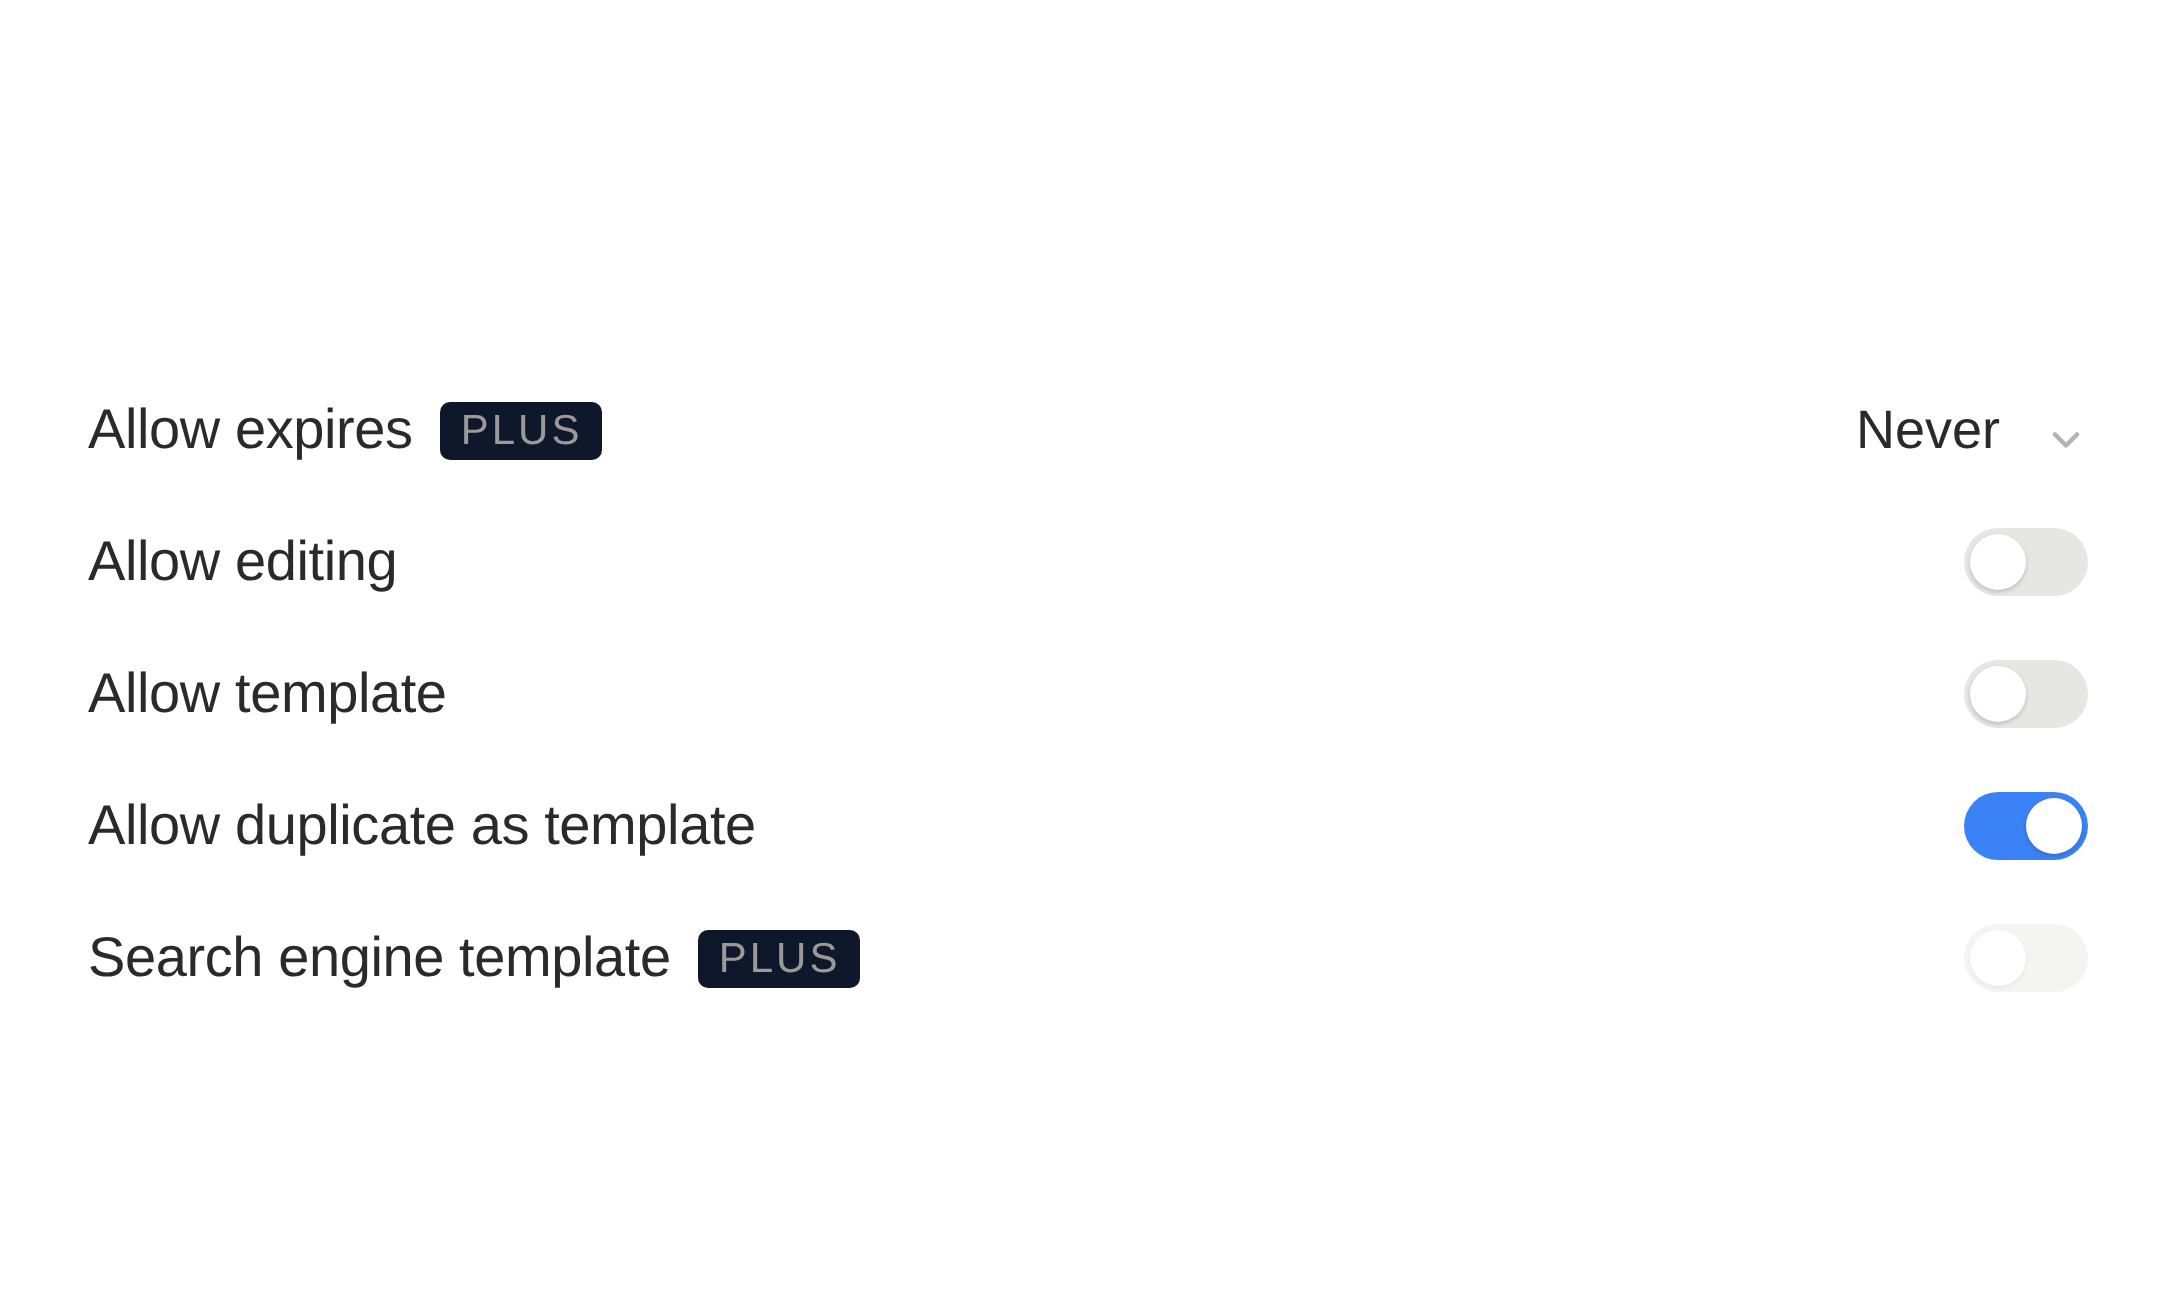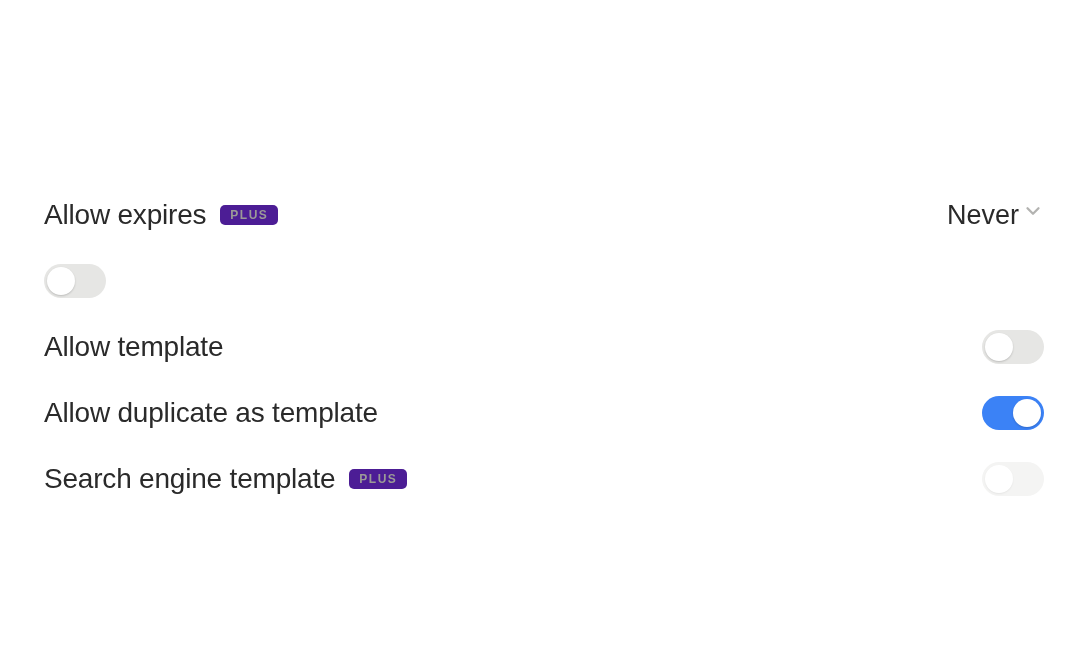--- a/index.html
+++ b/index.html
@@ -29,33 +29,33 @@
     .row-label {
       font-size: 28px;
       font-weight: 400;
       color: #2a2a2a;
       letter-spacing: -0.2px;
     }
     .badge {
       display: inline-flex;
       align-items: center;
       justify-content: center;
-      background: #4c1d95;
+      background: #0f172a;
       color: #9b9a97;
-      font-size: 12px;
-      font-weight: 700;
+      font-size: 21px;
+      font-weight: 400;
       letter-spacing: 1.5px;
       border-radius: 5px;
       padding: 4px 10px;
       line-height: 1;
     }
     .dropdown {
       display: inline-flex;
-      align-items: flex-start;
-      gap: 3px;
+      align-items: flex-end;
+      gap: 22px;
       cursor: pointer;
     }
     .dropdown-label {
       font-size: 27px;
       color: #2a2a2a;
     }
     .chevron {
       display: inline-flex;
       align-items: center;
       color: #b3b3b1;
@@ -102,20 +102,23 @@
       <span class="dropdown-label">Never</span>
       <span class="chevron">
         <svg viewBox="0 0 24 24" fill="none" stroke="currentColor" stroke-width="2.5" stroke-linecap="round" stroke-linejoin="round">
             <polyline points="6 9 12 15 18 9"></polyline>
           </svg>
       </span>
     </div>
   </div>
 
   <div class="row">
+    <div class="row-left">
+      <span class="row-label">Allow editing</span>
+    </div>
     <div class="toggle off">
       <div class="knob"></div>
     </div>
   </div>
 
   <div class="row">
     <div class="row-left">
       <span class="row-label">Allow template</span>
     </div>
     <div class="toggle off">

